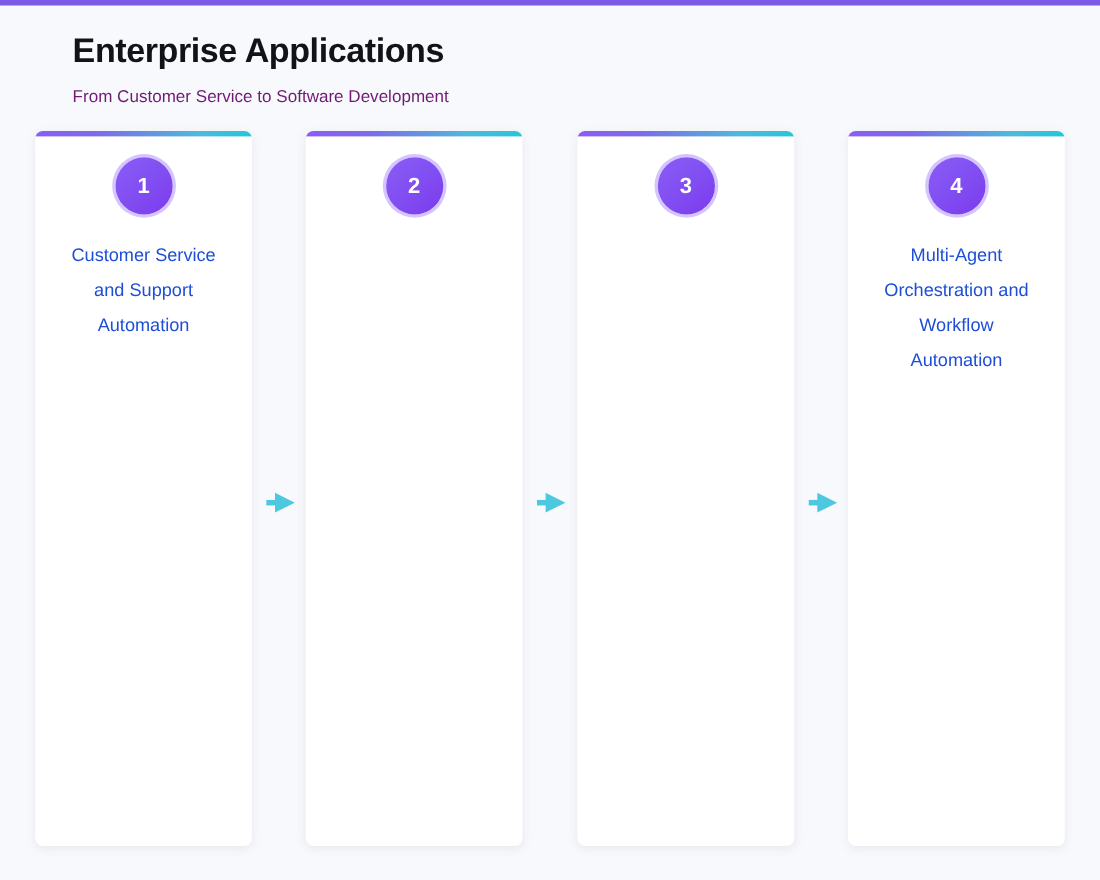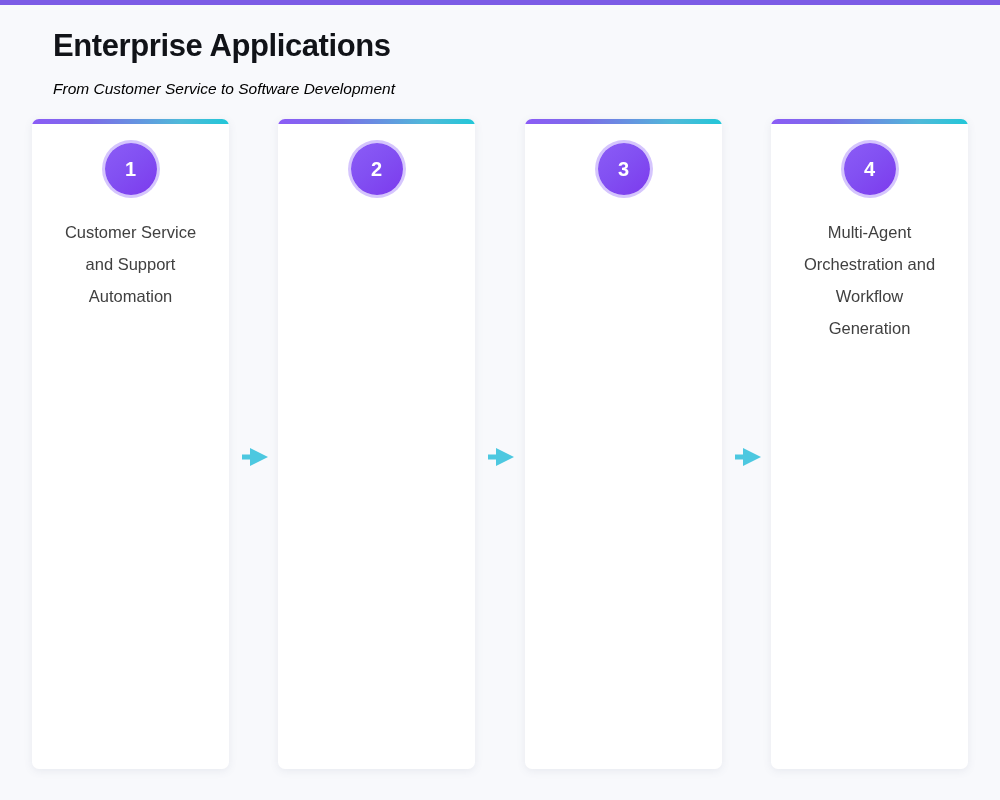--- a/index.html
+++ b/index.html
@@ -19,39 +19,38 @@
     position: absolute;
     top: 0; left: 0;
     width: 1000px;
     height: 5px;
     background: #7c5ce6;
   }
 
   #header {
     position: absolute;
     top: 30px;
-    left: 53px;
+    left: 66px;
   }
   #page-title {
     font-size: 31px;
     font-weight: bold;
     color: #111318;
     letter-spacing: -0.4px;
     line-height: 1;
     margin: 0;
     white-space: nowrap;
   }
   #page-subtitle {
     font-size: 15.5px;
-    color: #000000;
+    color: #701a75;
     margin: 0;
     padding-top: 20px;
     line-height: 1;
     white-space: nowrap;
-    font-style: italic;
   }
 
   #cards-row {
     position: absolute;
     top: 119px;
     left: 32px;
     width: 936px;
     height: 650px;
   }
 
@@ -105,21 +104,21 @@
     font-size: 20px;
     font-weight: bold;
     line-height: 1;
   }
 
   .card-label {
     margin-top: 21px;
     width: 140px;
     text-align: center;
     font-size: 16.5px;
-    color: #404040;
+    color: #1d4ed8;
     line-height: 32px;
   }
 
   .arrow {
     position: absolute;
     top: 326px;
     width: 30px;
     height: 24px;
   }
   .arrow-0 { left: 210px; }
@@ -165,21 +164,21 @@
       </div>
     </div>
   </div>
 
   <div class="card card-3">
     <div class="card-accent"></div>
     <div class="card-inner">
       <div class="badge">
         <span class="badge-number">4</span>
       </div>
-      <div class="card-label">Multi-Agent Orchestration and Workflow Generation</div>
+      <div class="card-label">Multi-Agent Orchestration and Workflow Automation</div>
     </div>
   </div>
 
   <div class="arrow arrow-0">
     <svg width="30" height="24" viewBox="0 0 30 24">
       <rect x="0" y="9.5" width="12" height="5" fill="#4dc8e0"></rect>
       <polygon points="8,3 26,12 8,21" fill="#4dc8e0"></polygon>
     </svg>
   </div>
 

